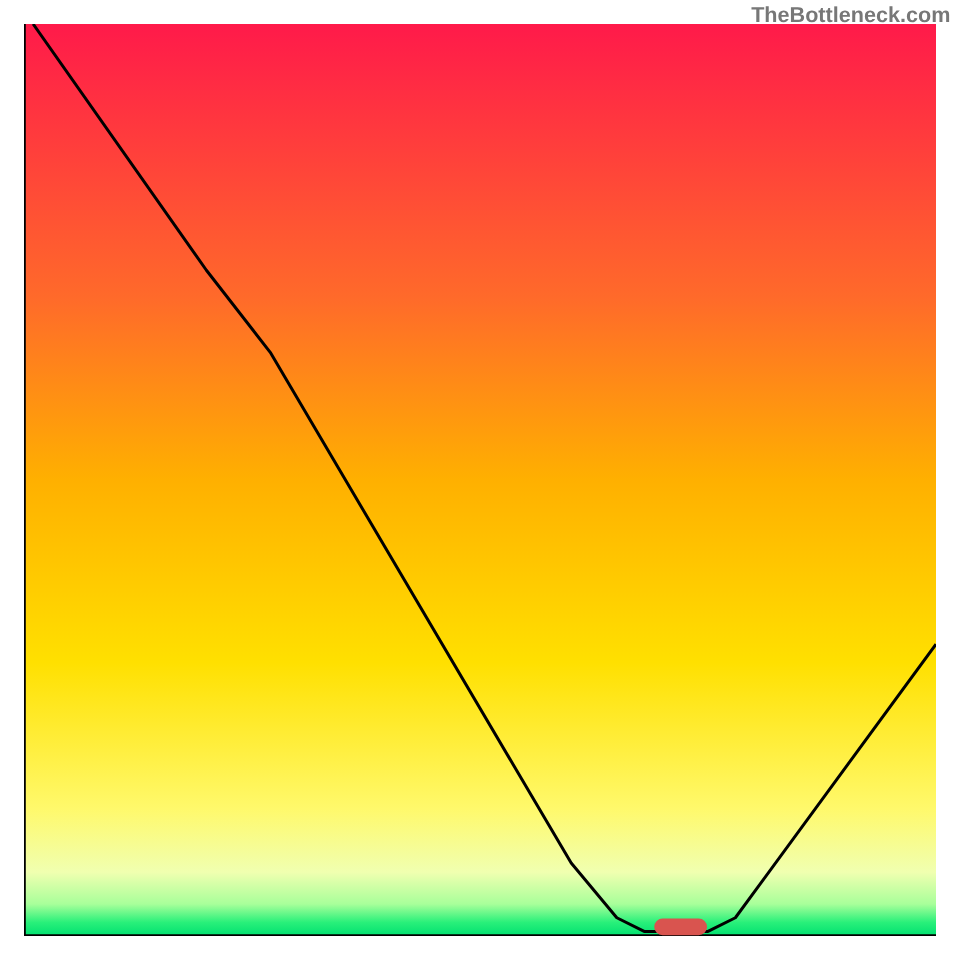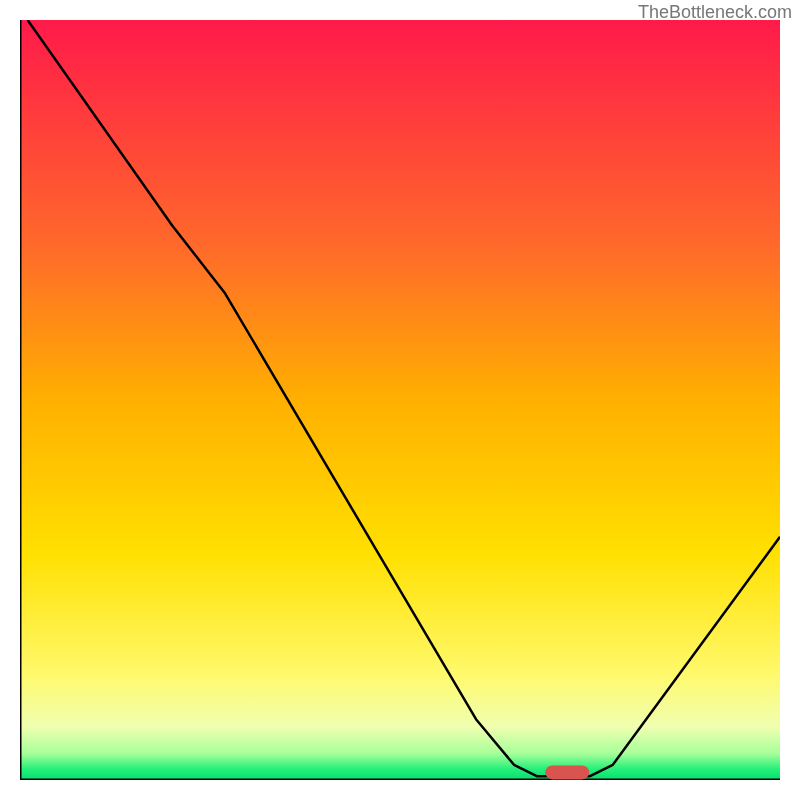--- a/index.html
+++ b/index.html
@@ -10,21 +10,21 @@
     position: relative;
     font-family: Arial, sans-serif;
     background: #ffffff;
   }
   .watermark {
     position: absolute;
     top: 2px;
     right: 8px;
     font-size: 18px;
     color: #777777;
-    font-weight: normal;
+    font-weight: bold;
     z-index: 10;
   }
   .chart-area {
     position: absolute;
     left: 20px;
     top: 20px;
     width: 760px;
     height: 760px;
     background: #ffffff;
   }

